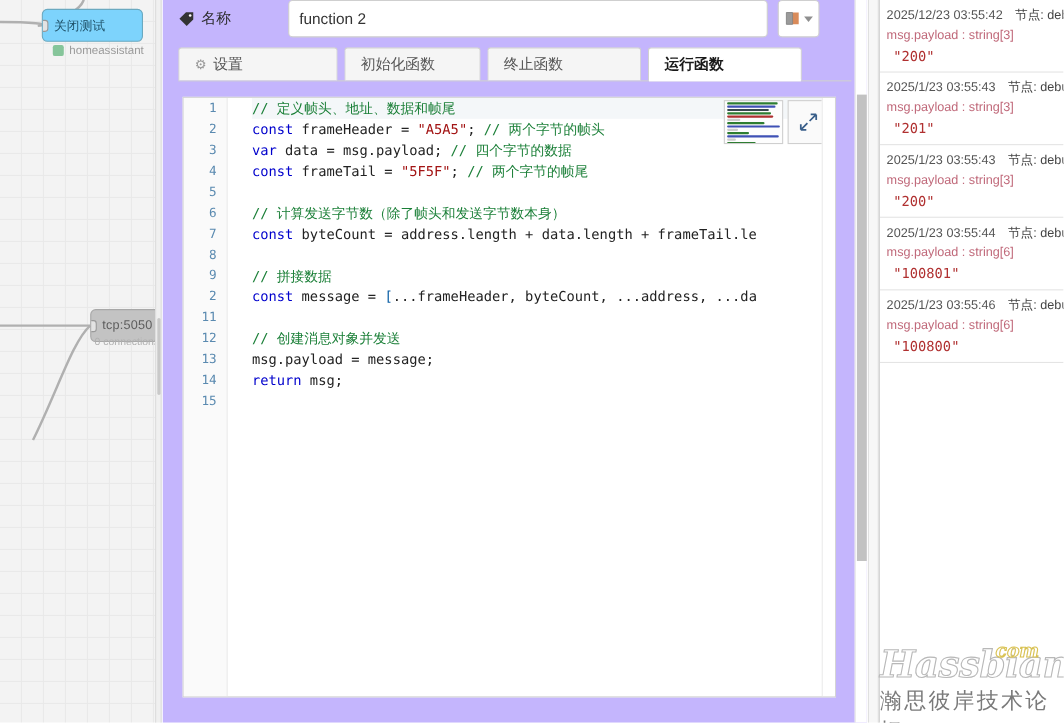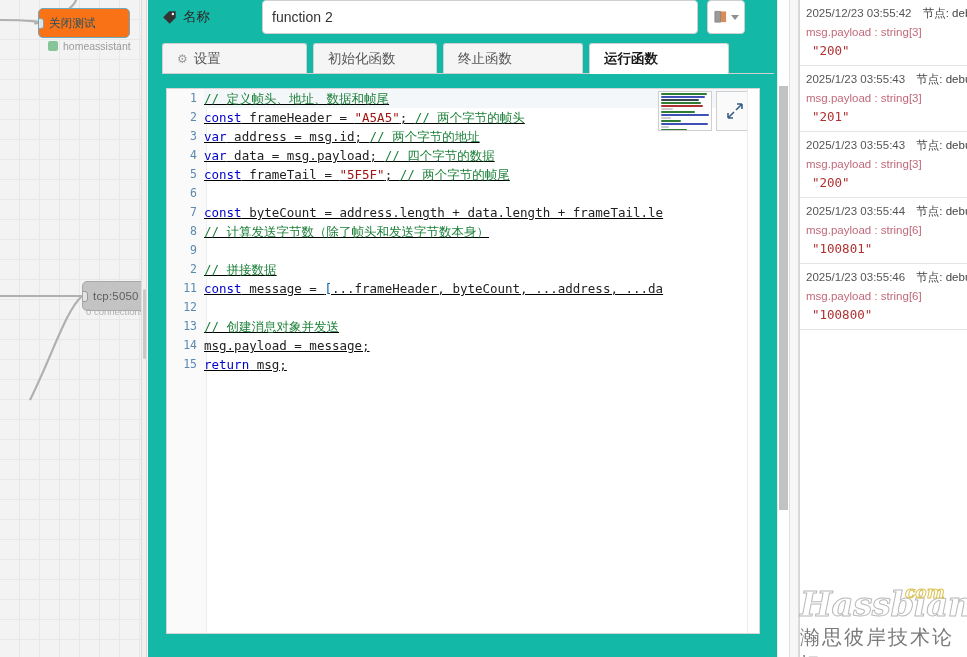--- a/index.html
+++ b/index.html
@@ -50,21 +50,21 @@
     letter-spacing: .2px;
   }
   .node-port {
     position: absolute;
     width: 11px; height: 11px;
     border-radius: 3px;
     background: #d9d9d9;
     border: 1px solid #999;
     top: 9px;
   }
-  #node-close { left: 38px; top: 8px; width: 92px; background: #f97316; border-color:#6aa9c0; }
+  #node-close { left: 38px; top: 8px; width: 92px; background: #7dd3fc; border-color:#6aa9c0; }
   #node-close .node-label { color: #1d4f66; }
   #node-close .node-port { left: -6px; background:#e3e3e3; }
 
   #node-close-status {
     position: absolute; left: 48px; top: 40px;
     display: flex; align-items: center; gap: 5px;
     font-size: 10.5px; color: #9a9a9a;
   }
   #node-close-status .dot {
     width: 10px; height: 10px; border-radius: 2px;
@@ -91,21 +91,21 @@
   #divider-grip {
     position: absolute; left: 1px; top: 289px;
     width: 3px; height: 70px;
     background: #c9c9c9; border-radius: 2px;
   }
 
   
   #dialog {
     position: absolute; left: 148px; top: 0;
     width: 640px; height: 657px;
-    background: #14b8a6;
+    background: #c4b5fd;
   }
 
   
   #name-row {
     position: absolute; left: 14px; top: 0px;
     width: 612px; height: 34px;
     display: flex; align-items: center;
   }
   #name-label {
     display: flex; align-items: center; gap: 6px;
@@ -185,25 +185,24 @@
   }
   .lineno {
     height: 19px; line-height: 19px;
     text-align: right;
     padding-right: 9px;
     font-family: "DejaVu Sans Mono", "Liberation Mono", monospace;
     font-size: 11.5px;
     color: #5a8ab0;
   }
   #code {
-    position: absolute; left: 27px; top: 0;
+    position: absolute; left: 52px; top: 0;
     width: 554px; height: 100%;
     overflow: hidden;
     padding-left: 10px;
-    text-decoration: underline;
   }
   .cline {
     height: 19px; line-height: 19px;
     font-family: "DejaVu Sans Mono", "Liberation Mono", monospace;
     font-size: 12.5px;
     white-space: pre;
     color: #222;
   }
   .cline.active { background: #f4f7f9; }
   .kw   { color: #0000cc; }
@@ -403,26 +402,25 @@
         <div class="lineno">11</div>
         <div class="lineno">12</div>
         <div class="lineno">13</div>
         <div class="lineno">14</div>
         <div class="lineno">15</div>
       </div>
 
       <div id="code">
         <div class="cline active"><span class="cmt">// 定义帧头、地址、数据和帧尾</span></div>
         <div class="cline"><span class="kw">const</span> frameHeader = <span class="str">"A5A5"</span>; <span class="cmt">// 两个字节的帧头</span></div>
-        <div class="cline"><span class="kw">var</span> address = msg.id; <span class="cmt">// 两个字节的地址</span></div>
         <div class="cline"><span class="kw">var</span> data = msg.payload; <span class="cmt">// 四个字节的数据</span></div>
         <div class="cline"><span class="kw">const</span> frameTail = <span class="str">"5F5F"</span>; <span class="cmt">// 两个字节的帧尾</span></div>
         <div class="cline"></div>
+        <div class="cline"><span class="cmt">// 计算发送字节数（除了帧头和发送字节数本身）</span></div>
         <div class="cline"><span class="kw">const</span> byteCount = address.length + data.length + frameTail.le</div>
-        <div class="cline"><span class="cmt">// 计算发送字节数（除了帧头和发送字节数本身）</span></div>
         <div class="cline"></div>
         <div class="cline"><span class="cmt">// 拼接数据</span></div>
         <div class="cline"><span class="kw">const</span> message = <span class="blu">[</span>...frameHeader, byteCount, ...address, ...da</div>
         <div class="cline"></div>
         <div class="cline"><span class="cmt">// 创建消息对象并发送</span></div>
         <div class="cline">msg.payload = message;</div>
         <div class="cline"><span class="kw">return</span> msg;</div>
       </div>
 
       <div id="minimap">

